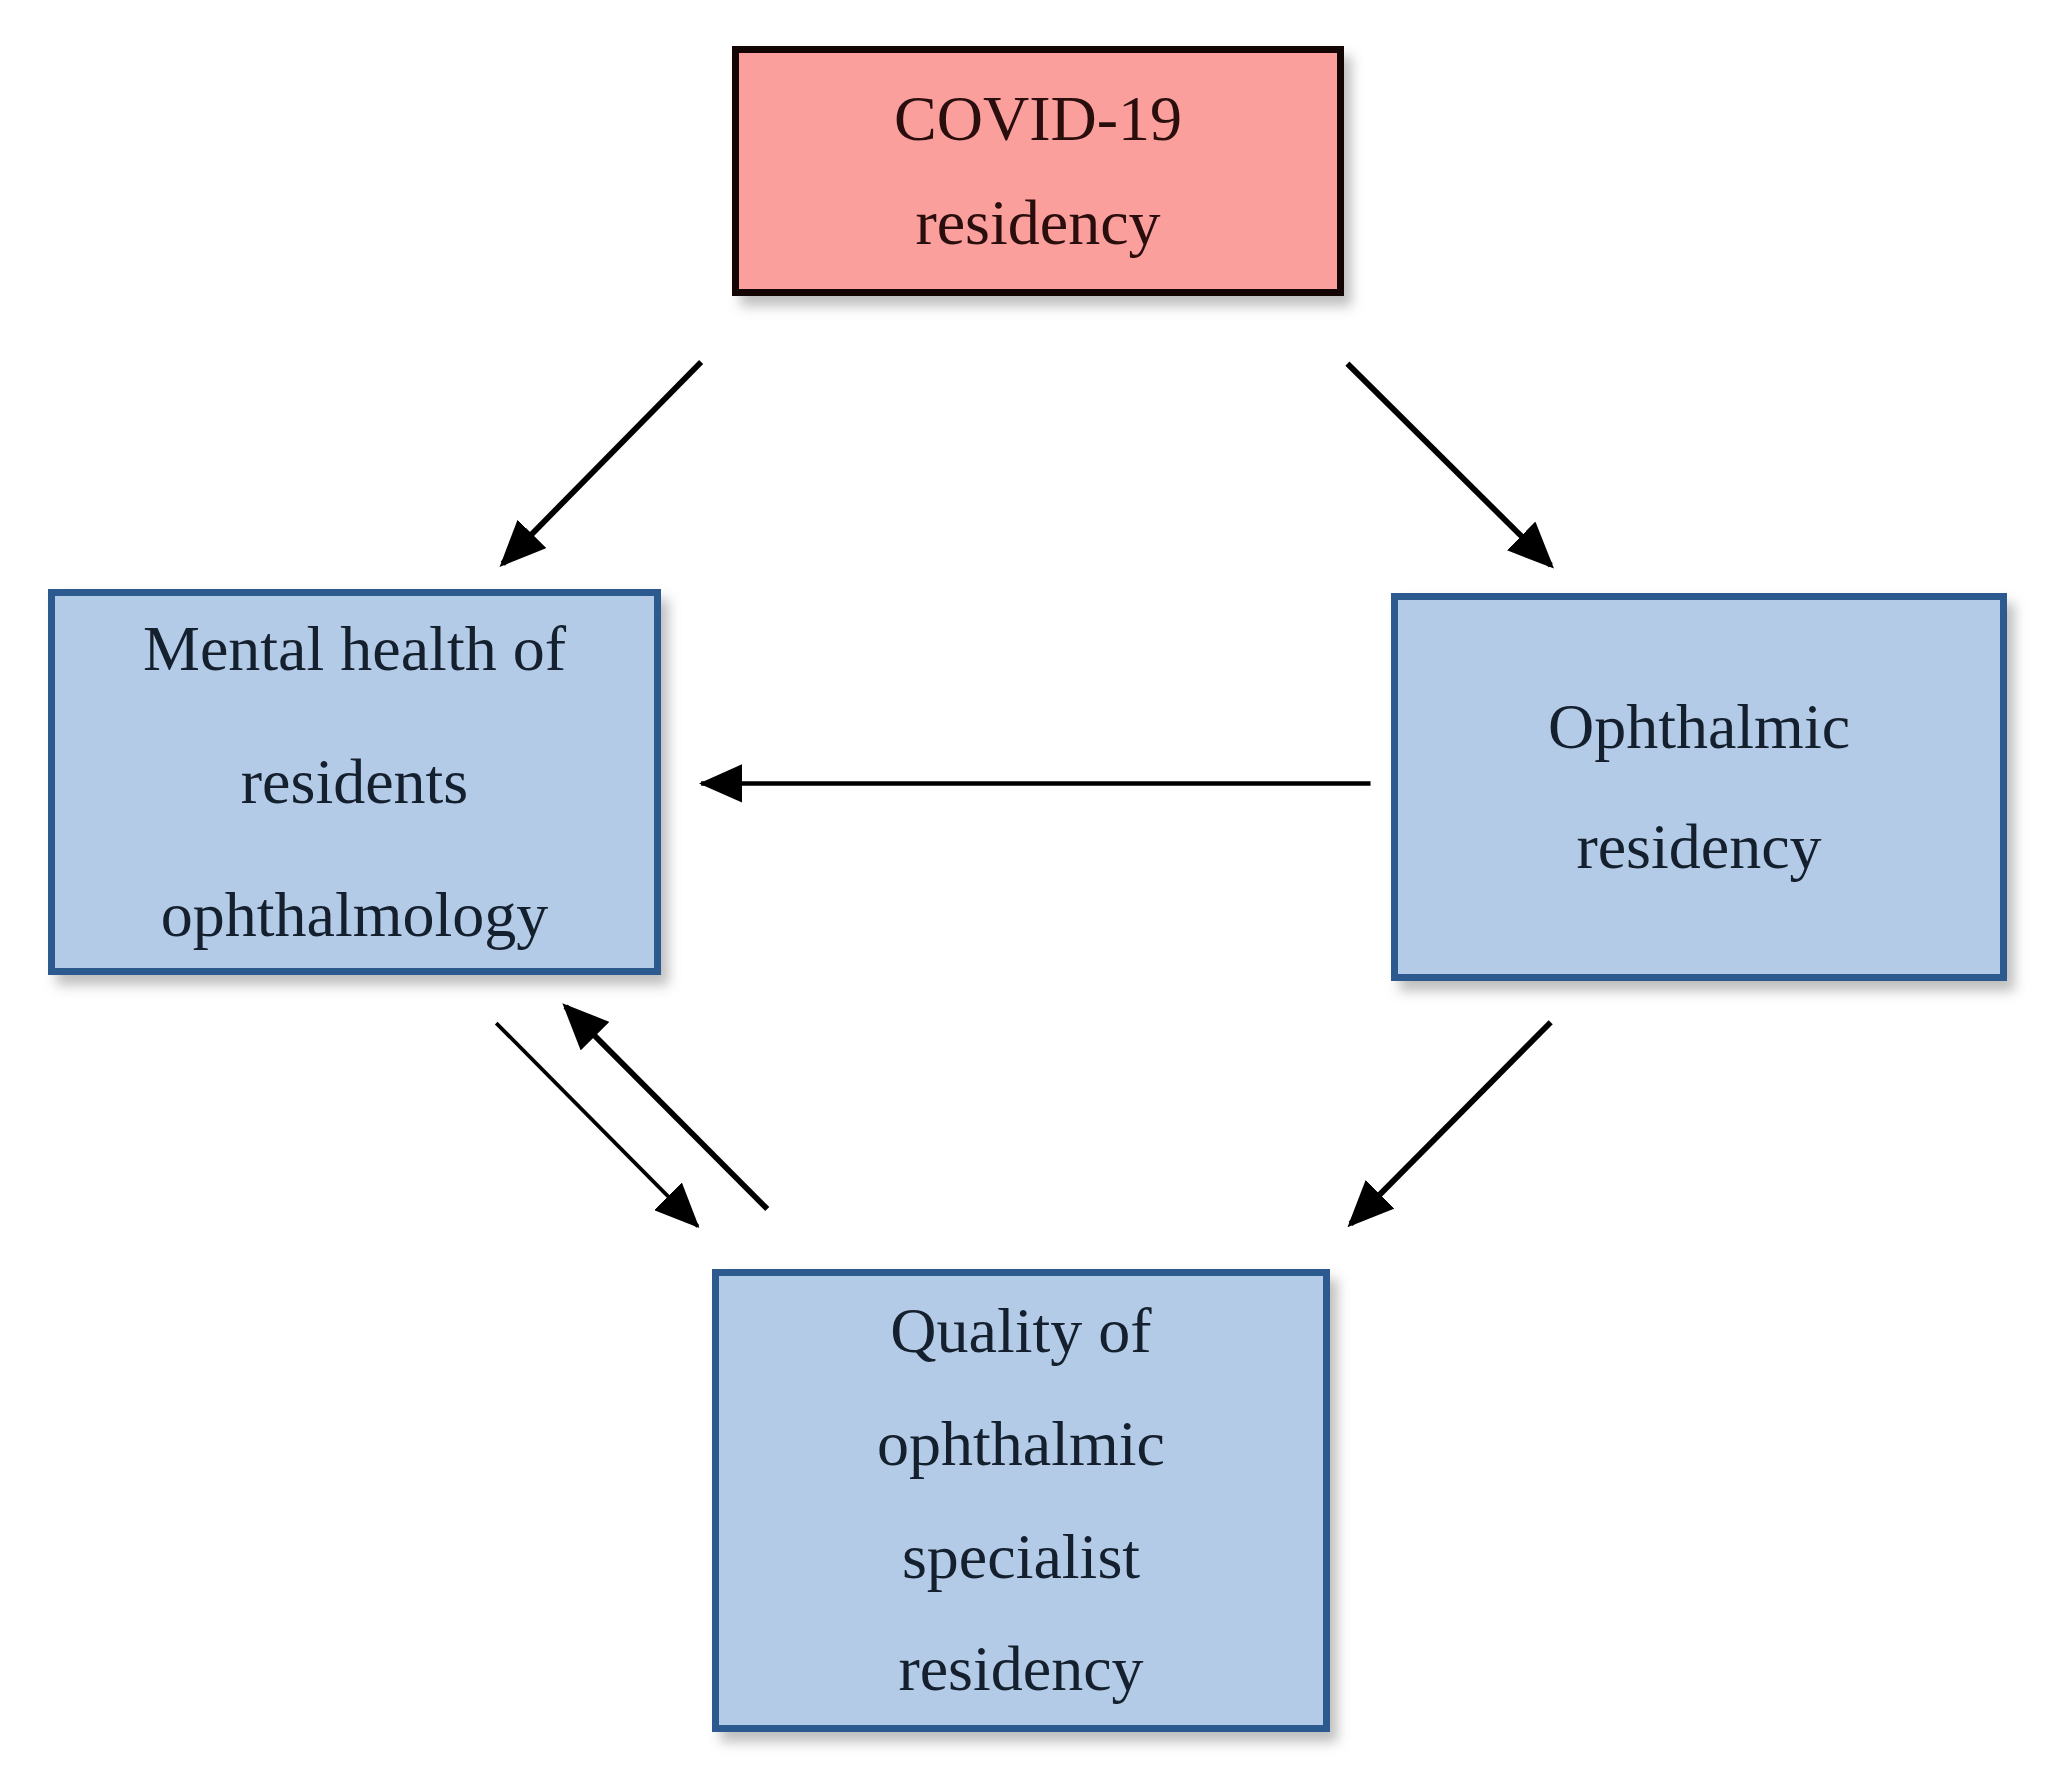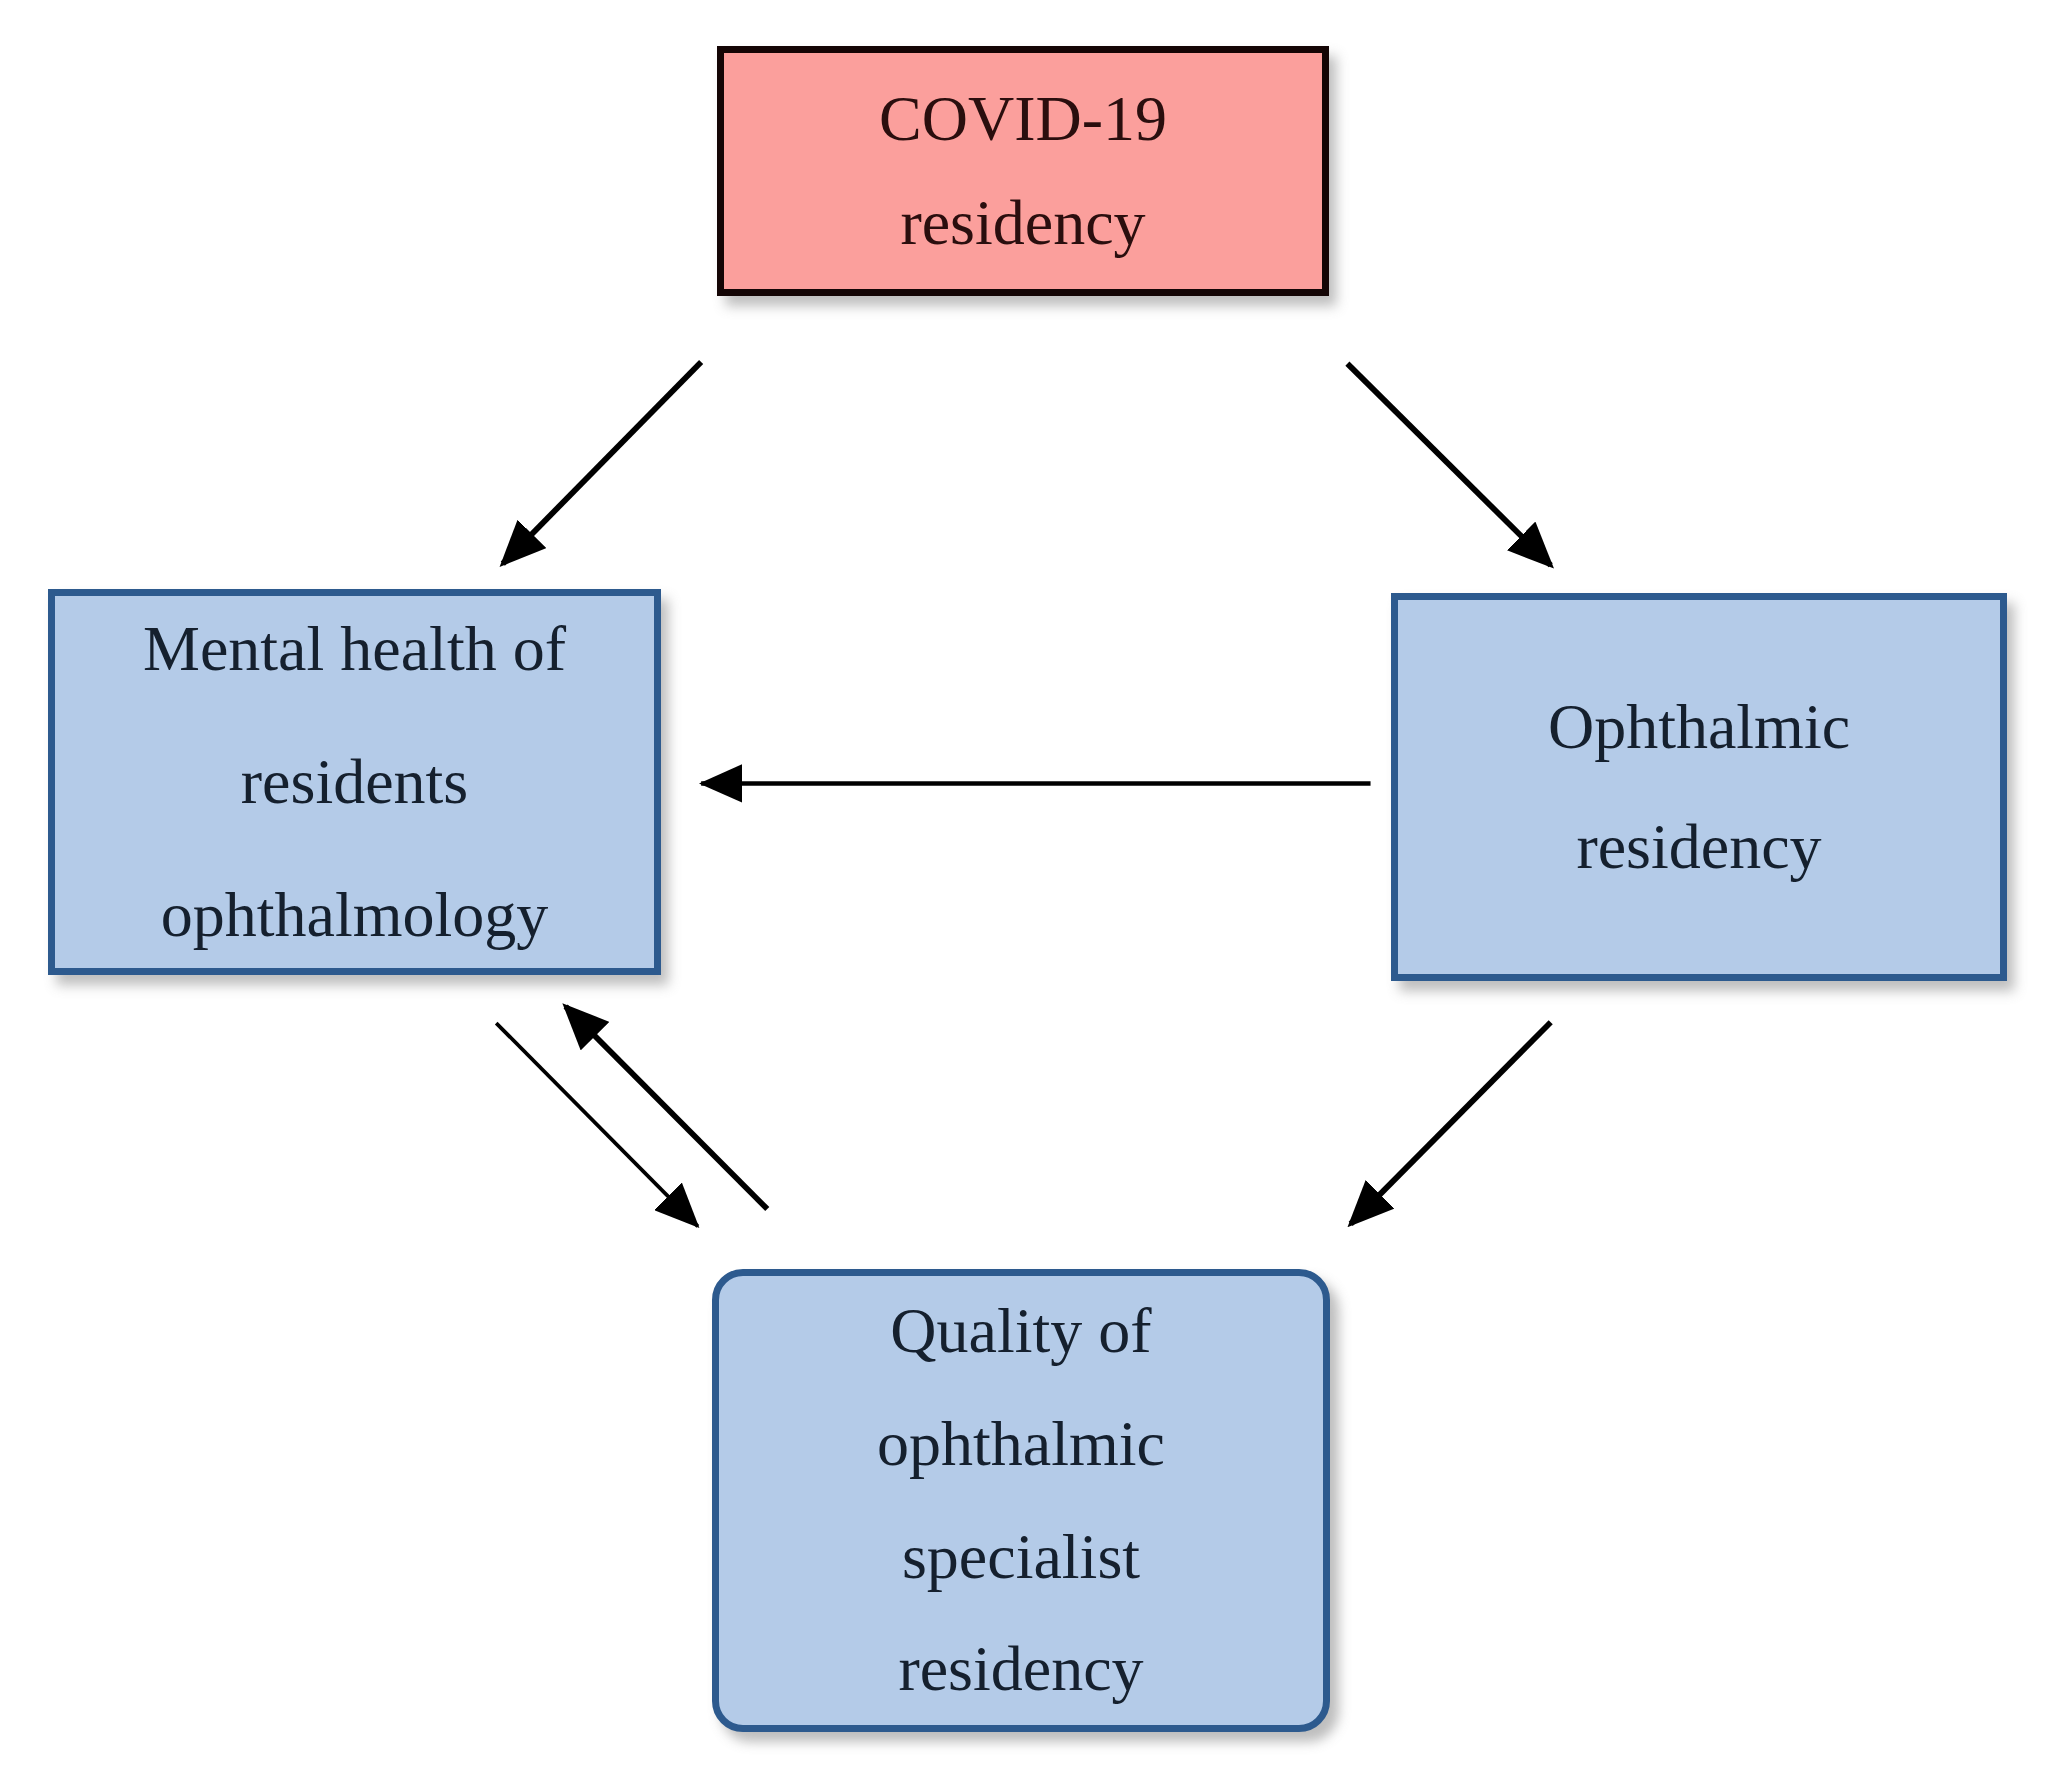--- a/index.html
+++ b/index.html
@@ -26,36 +26,36 @@
     position: absolute;
     display: flex;
     flex-direction: column;
     align-items: center;
     justify-content: center;
     text-align: center;
     box-shadow: 8.3px 10px 11.6px rgba(110,110,110,0.45);
   }
   .node span { display: block; white-space: nowrap; }
   .node-covid {
-    left: 717px; top: 46px; width: 612px; height: 250px;
+    left: 732px; top: 46px; width: 612px; height: 250px;
     background: var(--covid-fill);
     border: 7.4px solid var(--covid-border);
     color: var(--covid-text);
     font-size: 64px;
     line-height: 1.62;
   }
   .node-blue {
     background: var(--node-fill);
     border: 7.4px solid var(--node-border);
     color: var(--node-text);
     font-size: 64px;
   }
   .node-mental   { left: 48px;   top: 589px;  width: 613px; height: 386px; line-height: 1.88; gap: 13px; }
   .node-residency{ left: 1391px; top: 593px;  width: 616px; height: 388px; line-height: 1.88; }
-  .node-quality  { left: 712px;  top: 1269px; width: 618px; height: 463px; line-height: 1.76; border-radius: 31px; }
+  .node-quality  { left: 712px;  top: 1269px; width: 618px; height: 463px; line-height: 1.76; }
   svg.edges {
     position: absolute;
     left: 0; top: 0;
     width: 2056px;
     height: 1790px;
     pointer-events: none;
   }
   svg.edges line { stroke: var(--arrow); }
   .arrow-marker { fill: var(--arrow); }
 </style>

